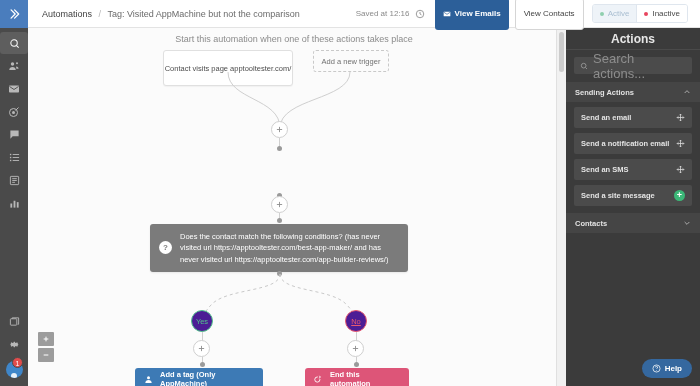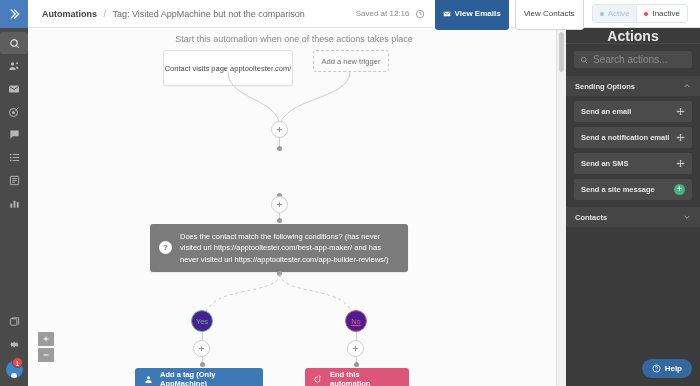--- a/index.html
+++ b/index.html
@@ -43,21 +43,21 @@
     border: 1px solid #4a4a4a;
   }
 
   
   .topbar {
     position: absolute; left: 28px; top: 0; right: 0; height: 28px;
     background: #ffffff; border-bottom: 1px solid #e3e3e3;
     display: flex; align-items: center; z-index: 20;
   }
   .crumb { margin-left: 14px; font-size: 9px; color: #4a4a4a; white-space: nowrap; }
-  .crumb .b { font-weight: bold; color: #3f3f3f; }
+  .crumb .b { font-weight: normal; color: #3f3f3f; }
   .crumb .sep { color: #b5b5b5; margin: 0 4px; }
   .crumb .tail { color: #6b6b6b; }
   .topbar-right { margin-left: auto; display: flex; align-items: center; padding-right: 12px; }
   .saved { font-size: 8px; color: #8a8a8a; margin-right: 5px; white-space: nowrap; }
   .clock-ico { color: #8a8a8a; display: flex; margin-right: 10px; }
   .btn {
     font-size: 8px; font-weight: bold; border-radius: 3px; height: 32px;
     display: flex; align-items: center; padding: 0 8px; white-space: nowrap;
   }
   .btn-primary { background: #2c5f99; color: #fff; margin-right: 6px; }
@@ -167,30 +167,30 @@
   }
   .scrollthumb {
     position: absolute; left: 2px; top: 4px; width: 5px; height: 40px;
     background: #cccccc; border-radius: 3px;
   }
   .rpanel {
     position: absolute; left: 566px; top: 28px; right: 0; bottom: 0;
     background: #3b3b3b; z-index: 10; overflow: hidden;
   }
   .rp-title {
-    height: 16px; display: flex; align-items: center; justify-content: center;
-    font-size: 14px; font-weight: bold; color: #e6e6e6;
+    height: 22px; display: flex; align-items: center; justify-content: center;
+    font-size: 12px; font-weight: bold; color: #e6e6e6;
     background: #3b3b3b; border-bottom: 1px solid #4a4a4a;
   }
   .rp-search {
     margin: 7px 8px; height: 17px; background: #4b4b4b; border-radius: 2px;
     display: flex; align-items: center; padding: 0 6px;
   }
   .rp-search .s-ico { color: #9a9a9a; margin-right: 5px; display: flex; }
-  .rp-search span { font-size: 10px; color: #8d8d8d; }
+  .rp-search span { font-size: 13px; color: #8d8d8d; }
   .rp-group {
     height: 21px; display: flex; align-items: center; justify-content: space-between;
     padding: 0 9px; background: #454545; border-top: 1px solid #3b3b3b;
     font-size: 7.5px; font-weight: bold; color: #e2e2e2;
   }
   .chev { color: #b9b9b9; font-size: 7px; display: flex; }
   .rp-item {
     margin: 5px 8px; height: 21px; background: #4b4b4b; border-radius: 2px;
     display: flex; align-items: center; justify-content: space-between;
     padding: 0 7px; font-size: 7.5px; color: #e4e4e4; font-weight: bold;
@@ -463,21 +463,21 @@
       <span class="s-ico">
         <svg width="8" height="8" viewBox="0 0 24 24" fill="none" stroke="currentColor" stroke-width="2.6">
             <circle cx="11" cy="11" r="7"></circle>
             <line x1="16.5" y1="16.5" x2="21" y2="21"></line>
           </svg>
       </span>
       <span>Search actions...</span>
     </div>
 
     <div class="rp-group">
-      <span>Sending Options</span>
+      <span>Sending Actions</span>
       <span class="chev">
         <svg width="8" height="8" viewBox="0 0 24 24" fill="none" stroke="currentColor" stroke-width="2.6">
             <polyline points="5 15 12 8 19 15"></polyline>
           </svg>
       </span>
     </div>
 
     <div class="rp-item">
       <span>Send an email</span>
       <span class="drag-ico">

